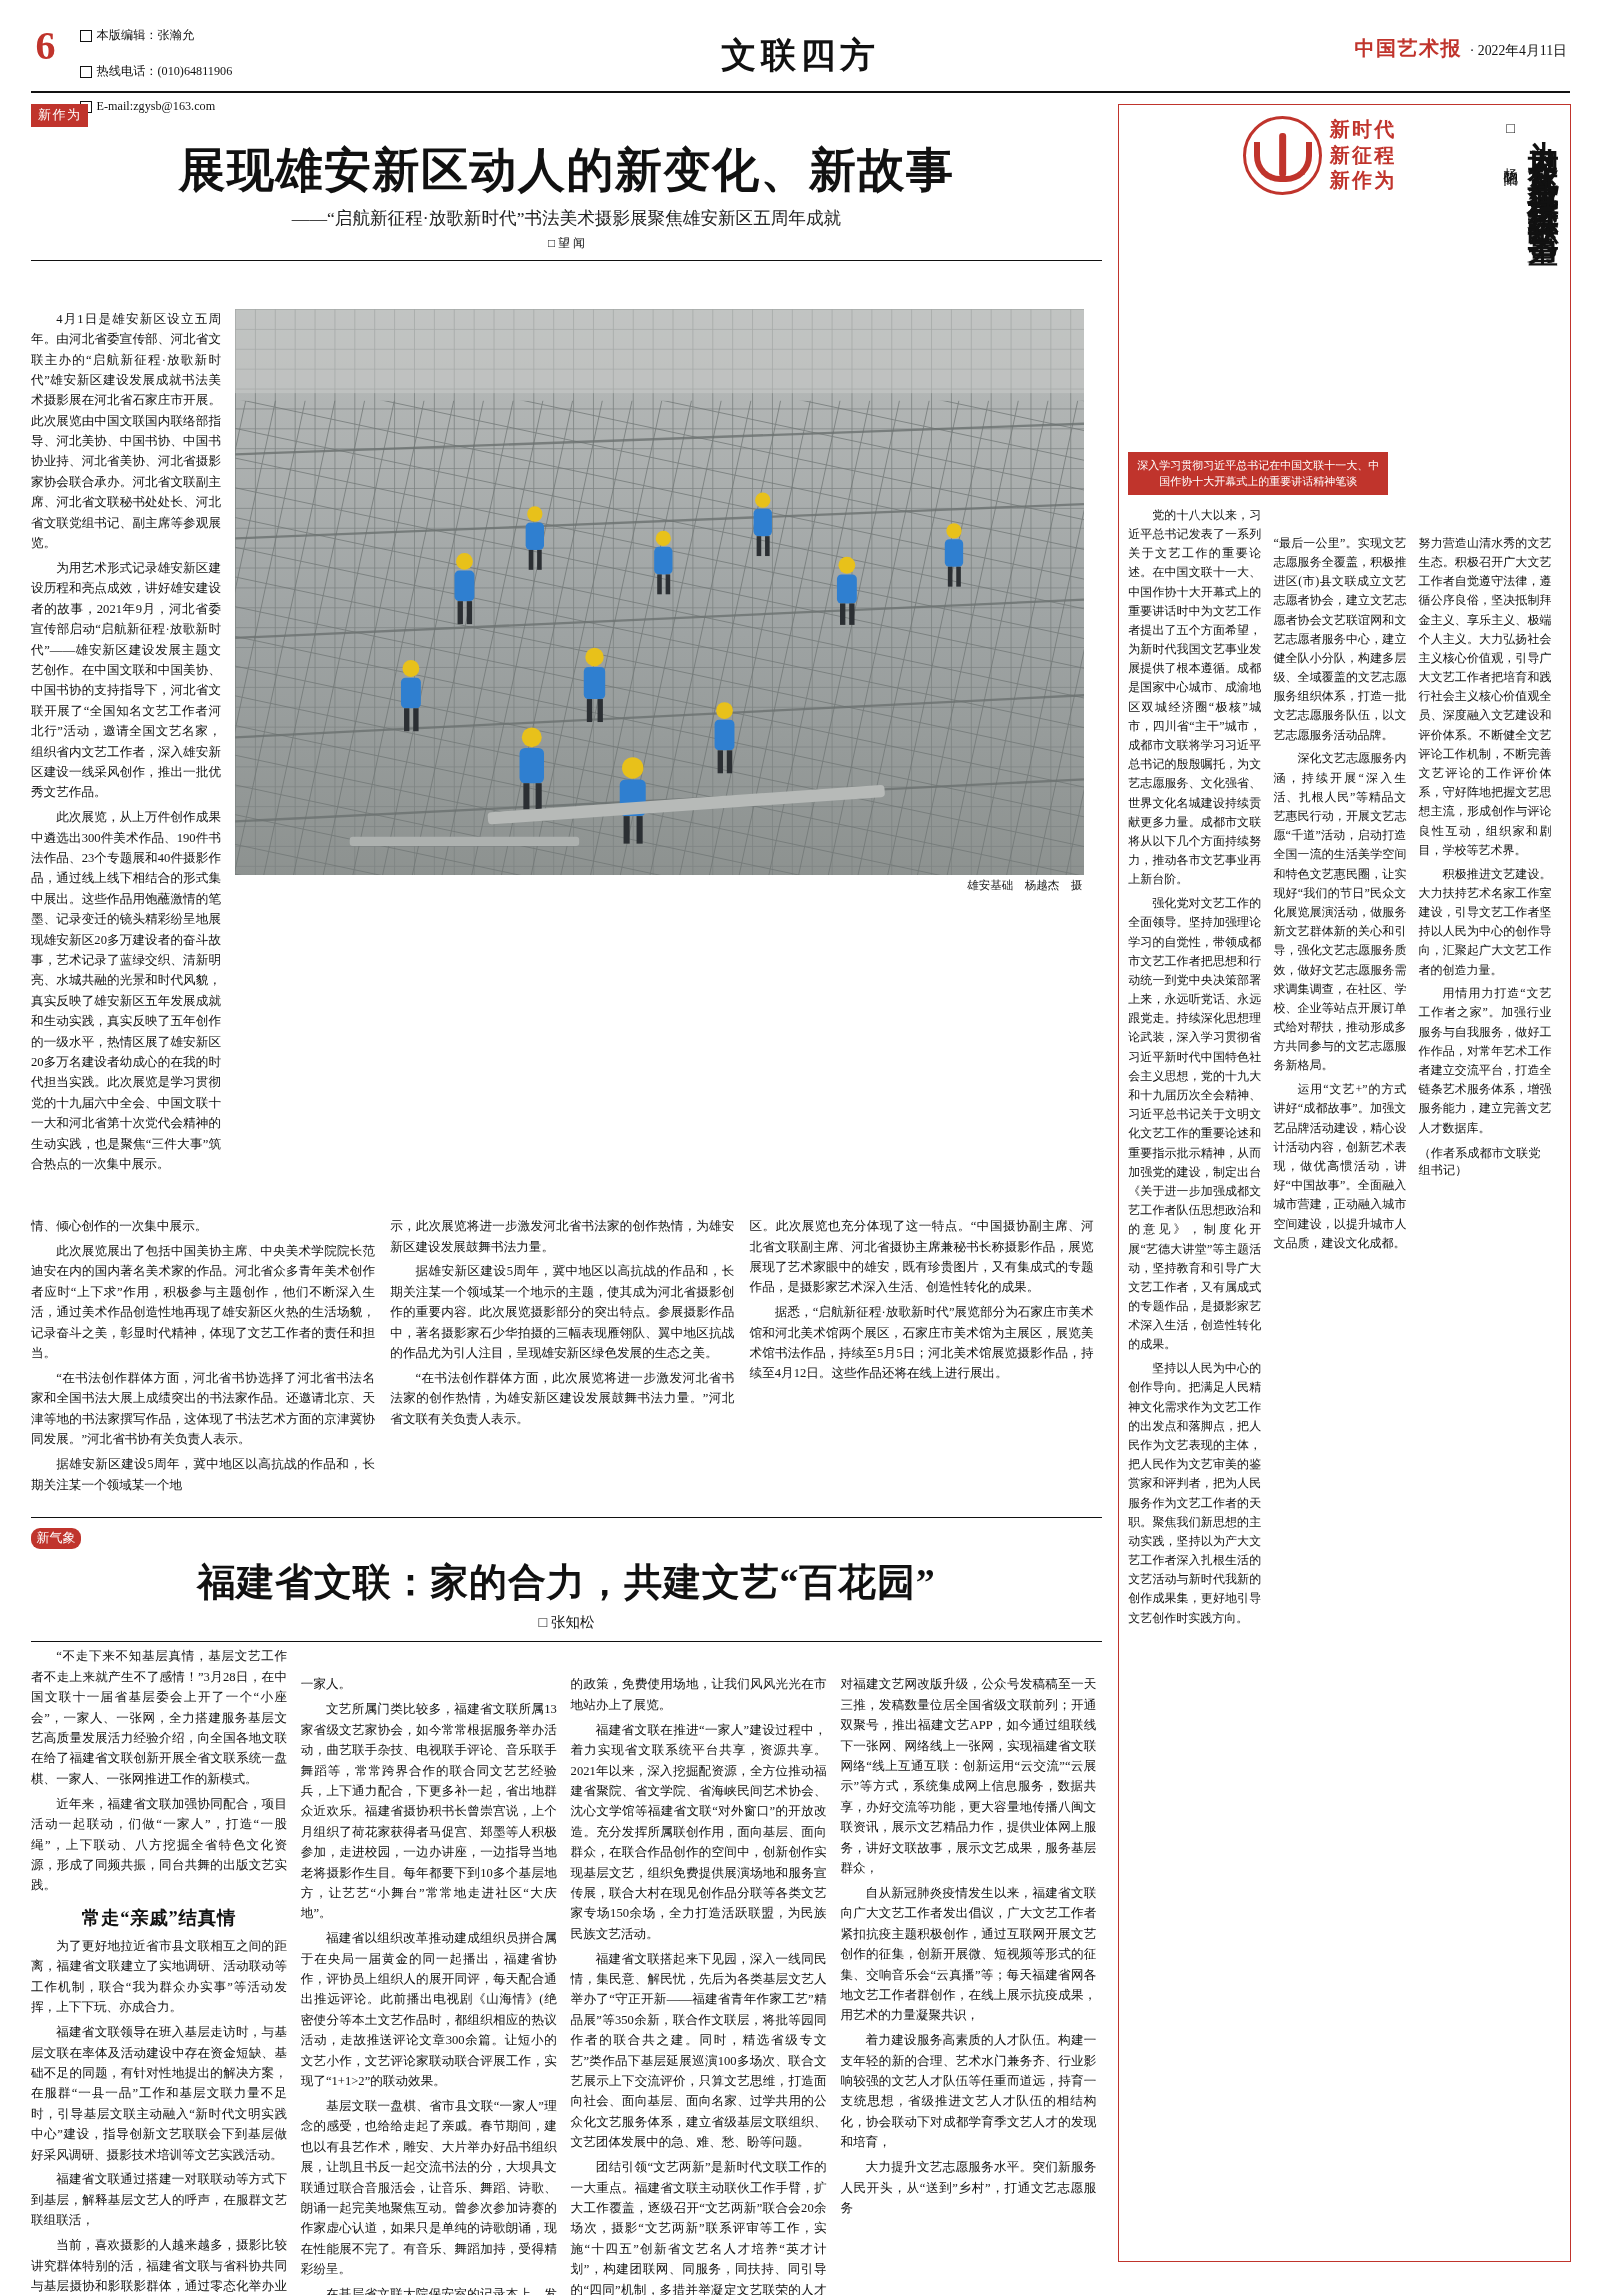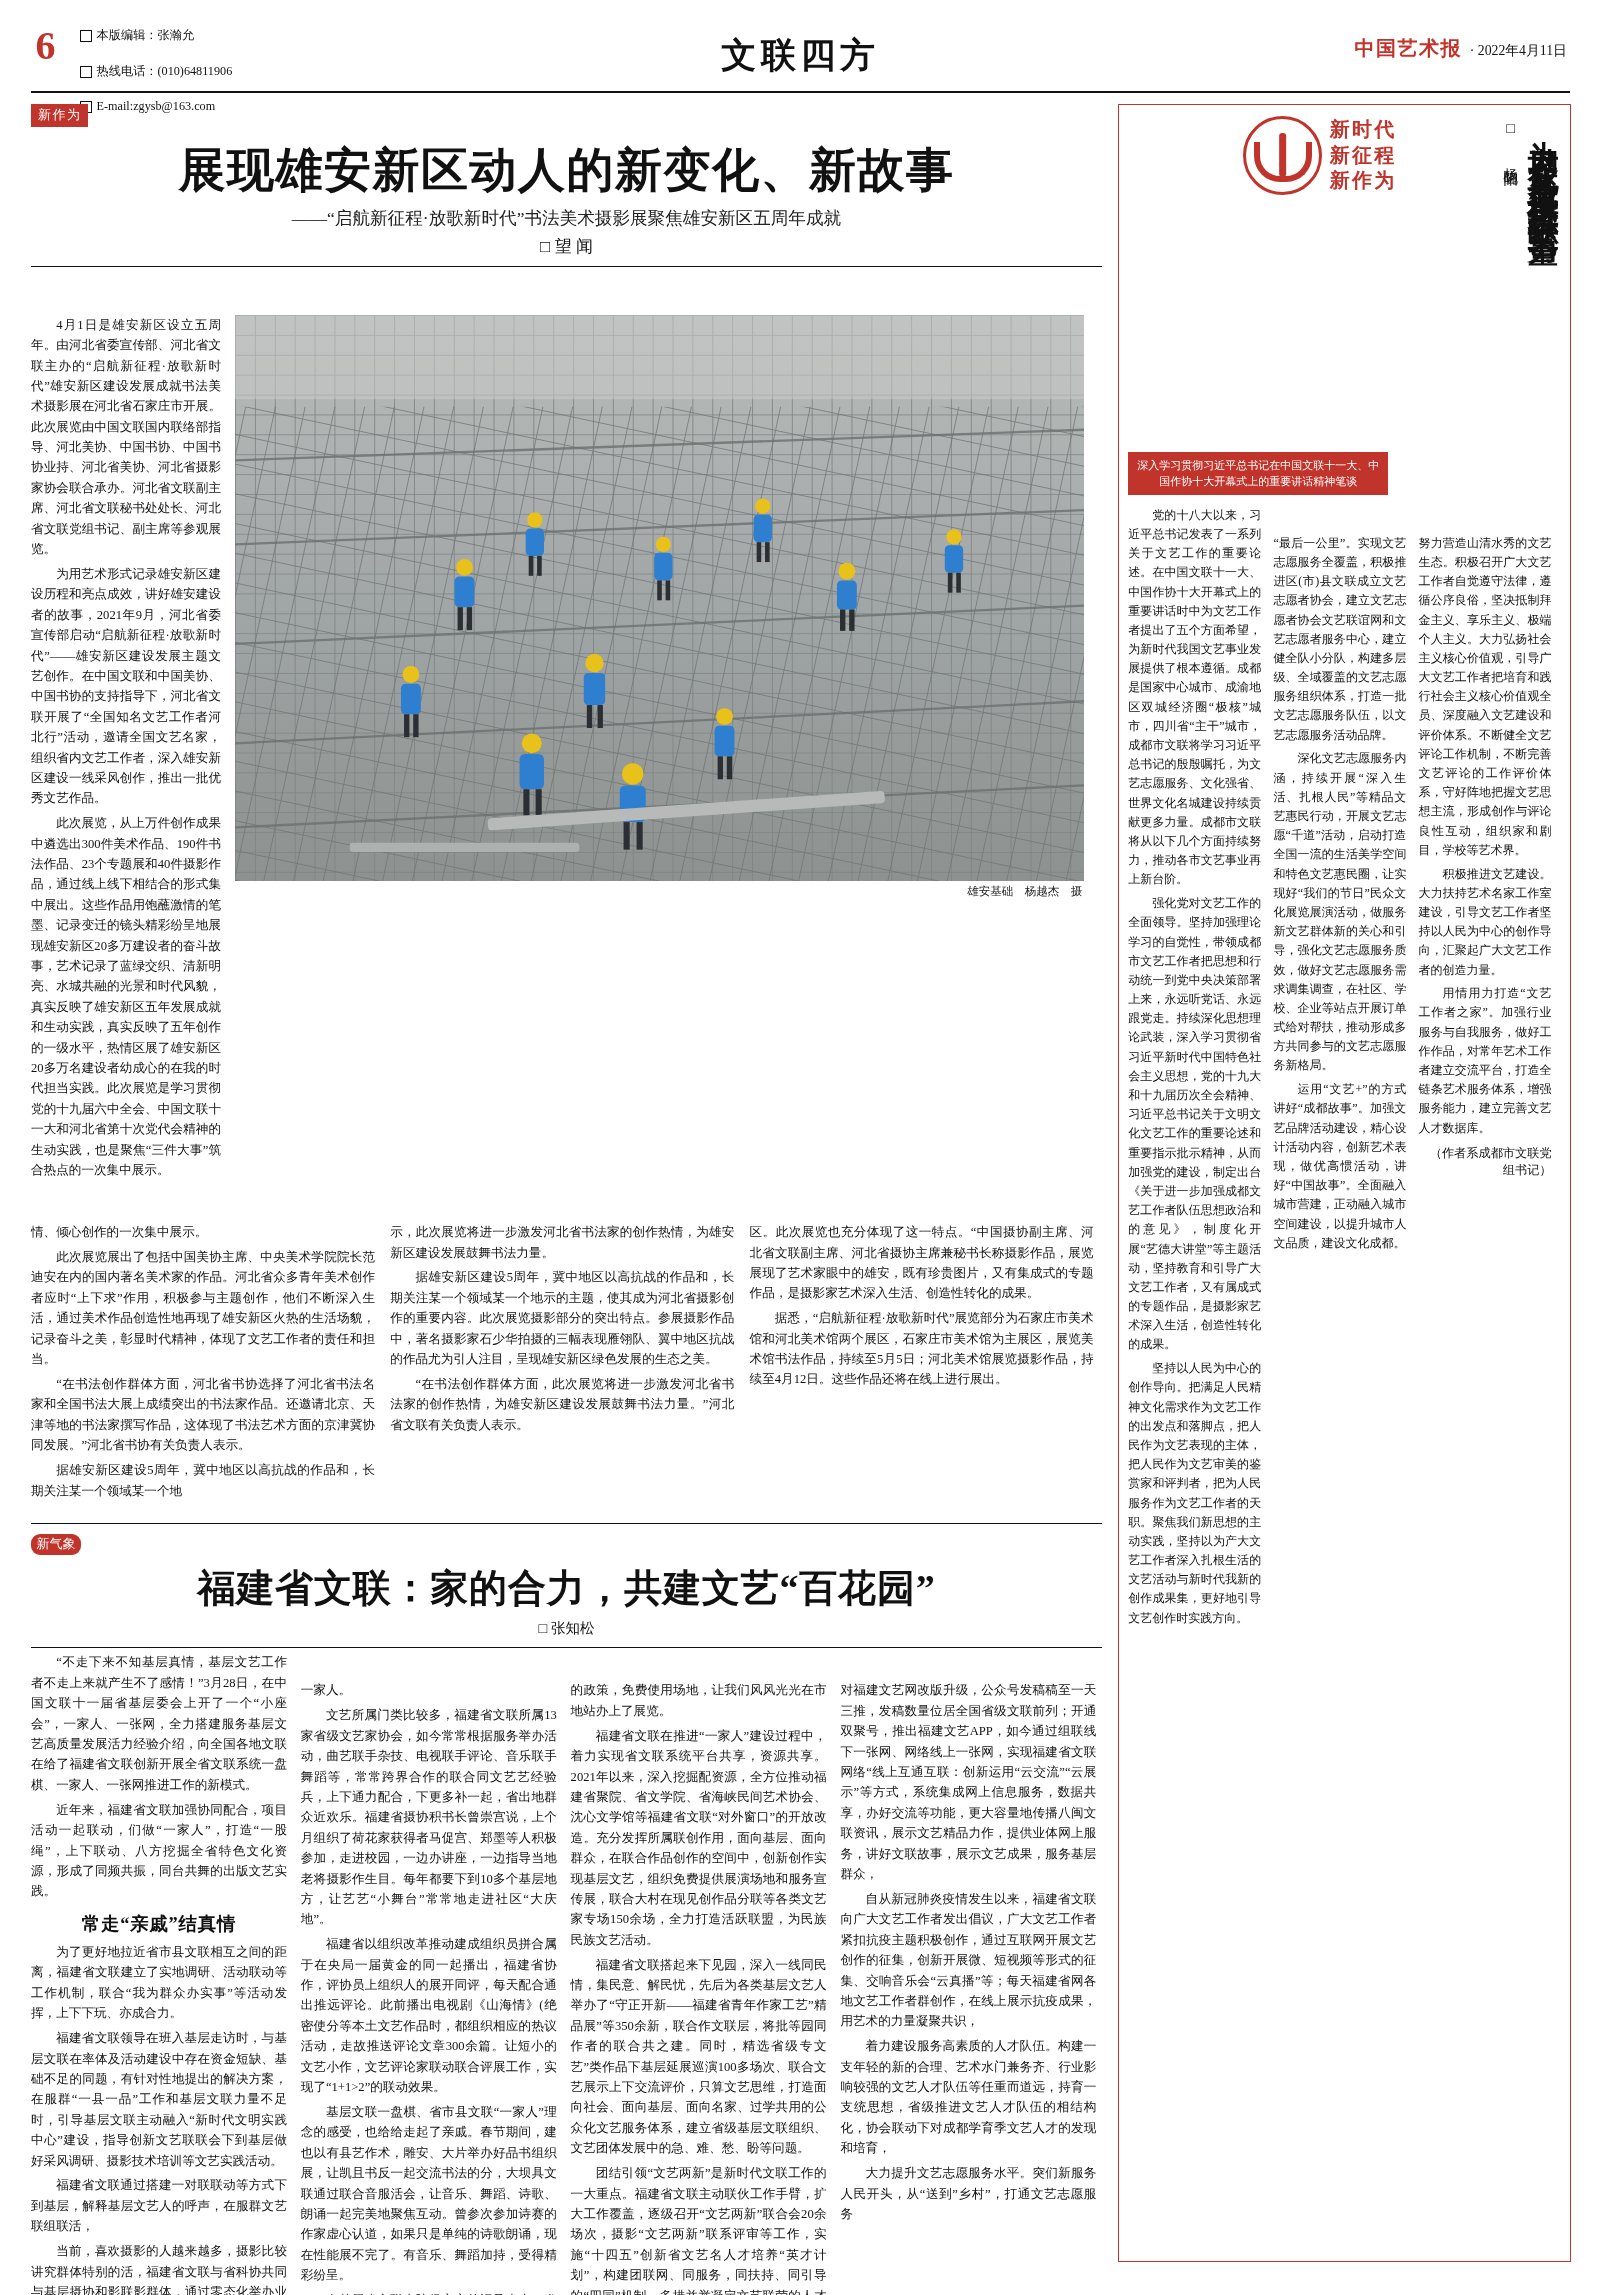--- a/index.html
+++ b/index.html
@@ -21,21 +21,21 @@
   .body-wrap{position:relative;margin-top:10.7px;}
   .left-col{position:absolute;left:0;top:0;width:1071px;}
   .right-col{position:absolute;left:1087px;top:0;width:453px;border:1.5px solid #c0342c;padding:10.7px 9.2px 9.2px 9.2px;box-sizing:border-box;height:2158px;}
 
   
   .tag{display:inline-block;background:#c0342c;color:#fff;font-size:13px;padding:2.3px 6.9px;letter-spacing:1.5px;vertical-align:top;}
   .tag-2l{display:inline-block;background:#c0342c;color:#fff;font-size:13px;line-height:1.15;padding:3.1px 5.4px;text-align:center;writing-mode:horizontal-tb;border-radius:9px;}
 
   .headline1{font-size:47px;font-weight:bold;letter-spacing:1.5px;text-align:center;margin:12.2px 0 4.6px 0;font-family:"Liberation Serif",serif;}
   .subhead1{font-size:17.6px;text-align:center;color:#222;margin-bottom:3.1px;}
-  .byline{font-size:17px;text-align:center;margin:4.6px 0 7.7px 0;}
+  .byline{font-size:12px;text-align:center;margin:4.6px 0 7.7px 0;}
 
   .rule-thin{border-top:0.8px solid #111;margin:4.6px 0;}
 
   .a1{display:flex;gap:13.8px;margin-top:48px;}
   .a1 .textcol{width:190px;}
   .a1 .figwrap{width:849px;}
   .fig{width:100%;height:566px;position:relative;overflow:hidden;background:#9aa0a4;}
   .figcap{font-size:11.5px;text-align:right;padding:3.1px 1.5px 0 0;color:#222;}
 
   .cols3{display:flex;gap:15.3px;margin-top:9.2px;}
@@ -59,21 +59,21 @@
   .logo-block{width:253px;display:flex;gap:7.7px;align-items:flex-start;}
   .logo-circle{width:73px;height:73px;border-radius:50%;border:3.8px solid #c0342c;position:relative;flex:0 0 auto;}
   .logo-circle::before{content:"";position:absolute;left:50%;top:13.8px;transform:translateX(-50%);width:7.7px;height:44px;background:#c0342c;border-radius:3.1px;}
   .logo-circle::after{content:"";position:absolute;left:50%;top:23px;transform:translateX(-50%);width:46px;height:34px;border:6.9px solid #c0342c;border-top:none;border-radius:0 0 26px 26px;}
   .logo-words{display:flex;flex-direction:column;gap:2.3px;}
   .logo-words span{font-size:20px;font-weight:bold;color:#c0342c;letter-spacing:2.3px;line-height:1.15;}
   .redbar{background:#c0342c;color:#fff;font-size:11px;line-height:1.45;padding:5.4px 6.1px;margin-top:6.1px;text-align:center;}
   .rcols{display:flex;gap:12.2px;margin-top:10.7px;}
   .rcols .c{width:133px;}
   .rcols p.t{font-size:12px;line-height:1.6;}
-  .signoff{font-size:12.2px;text-align:right;margin-top:7.7px;}
+  .signoff{font-size:12.2px;margin-top:7.7px;}
 
   .imgsvg{display:block;width:100%;height:100%;}
 </style>
 </head>
 <body>
 
 <div class="page">
 
   <div class="masthead">
     <div class="folio">6</div>

